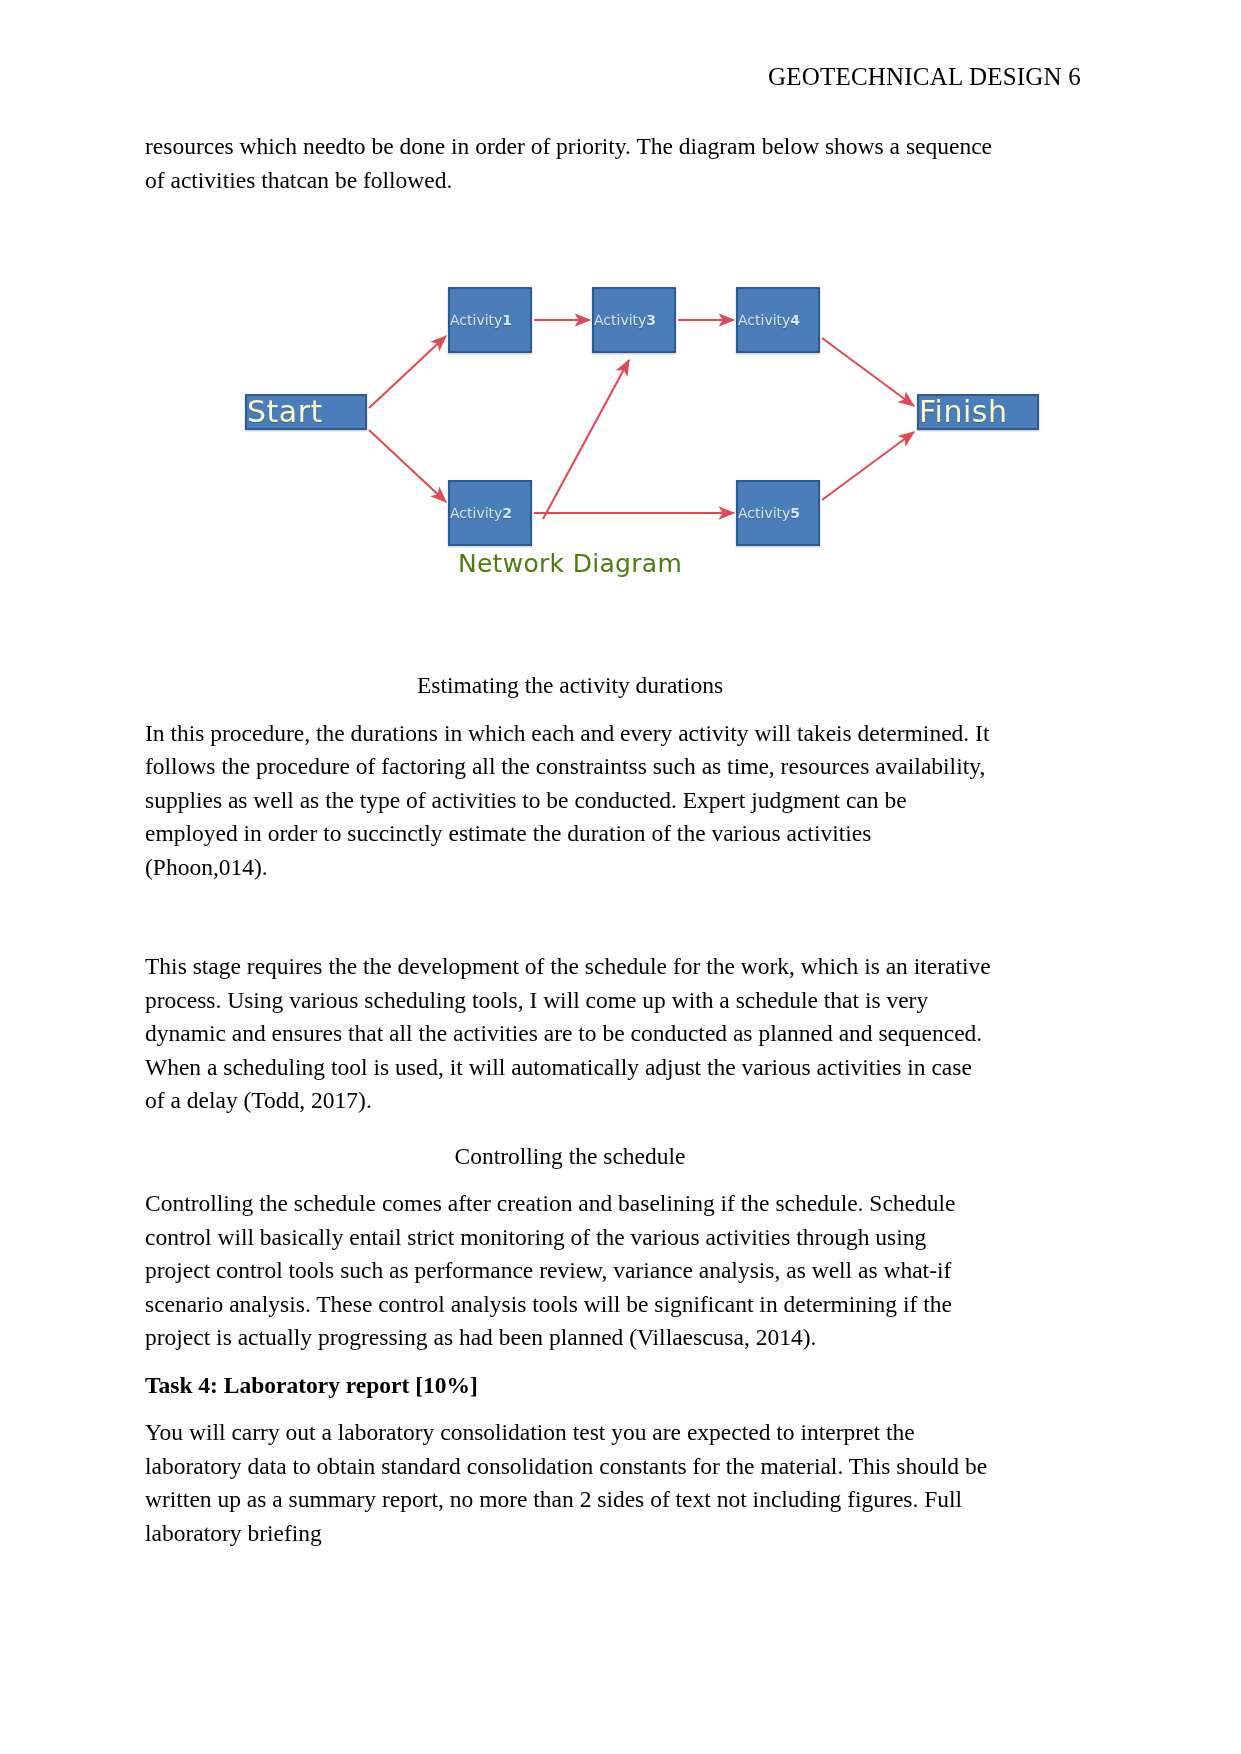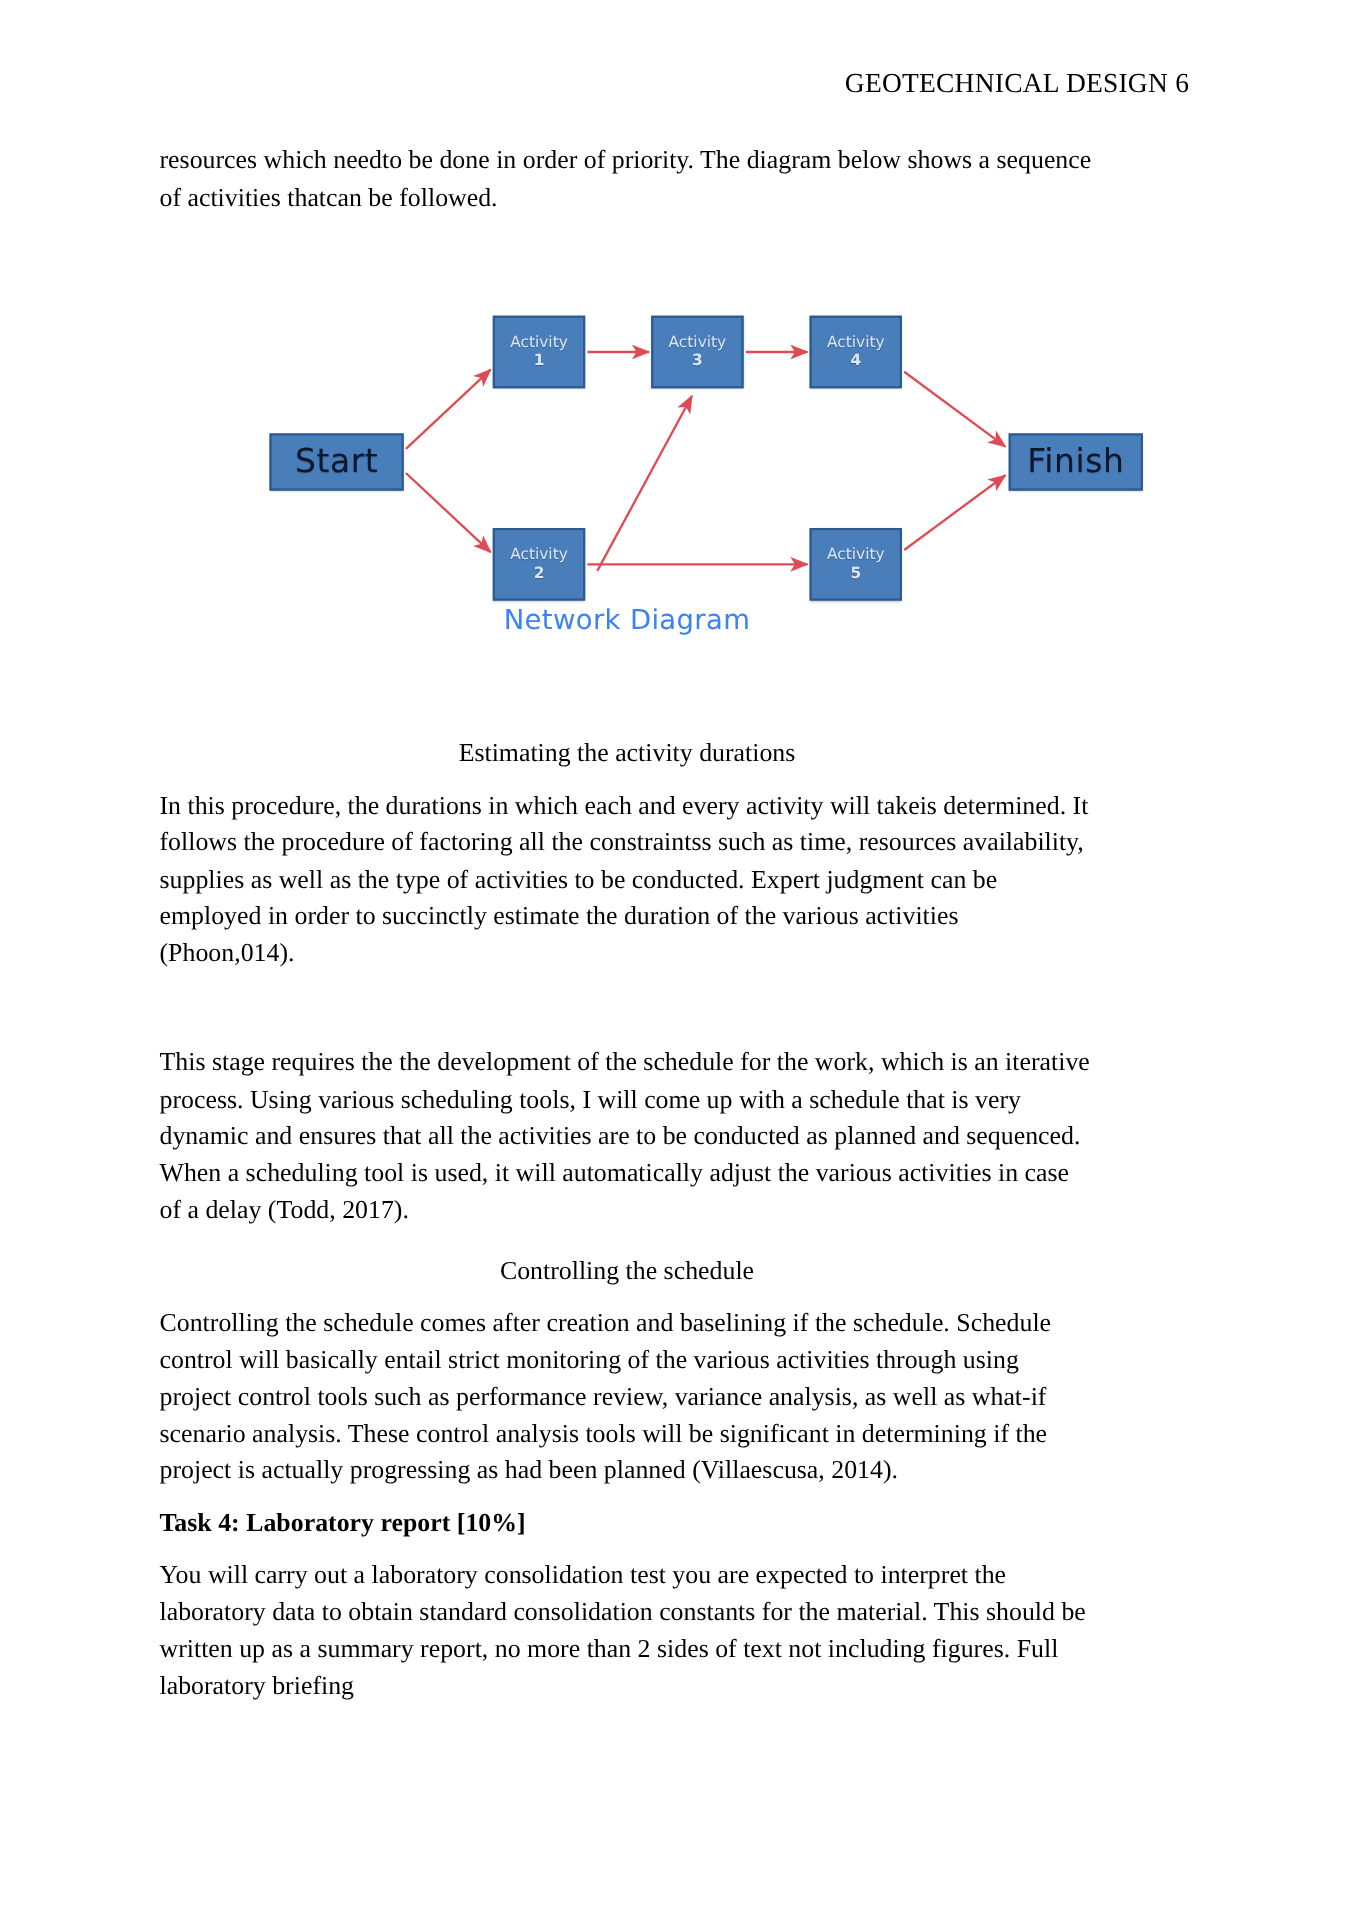--- a/index.html
+++ b/index.html
@@ -78,59 +78,58 @@
     width: 790px;
     height: 290px;
   }
   .node {
     position: absolute;
     box-sizing: border-box;
     background: #4a7ebb;
     border: 2px solid #2e5b8f;
     color: #dbe7f4;
     display: flex;
-    flex-direction: column;
+    flex-direction: row;
     align-items: center;
-    justify-content: center;
     font-family: "DejaVu Sans", "Liberation Sans", sans-serif;
     text-shadow: 0 1px 1px rgba(0,0,0,.25);
     box-shadow: 0 1px 2px rgba(0,0,0,.25);
     line-height: 1.2;
   }
   .node.activity {
     width: 84px;
     height: 66px;
     font-size: 14px;
   }
   .node.terminal {
     width: 122px;
-    height: 52px;
+    height: 36px;
     font-size: 30px;
-    color: #0f172a;
+    color: #fef9c3;
     letter-spacing: 0.5px;
   }
   .node .n-line2 { font-weight: bold; }
 
   .svg-edges {
     position: absolute;
     left: 0;
     top: 0;
     width: 790px;
     height: 290px;
     overflow: visible;
   }
   .fig-caption {
     position: absolute;
     left: 0;
     right: 0;
     top: 352px;
     text-align: center;
     font-family: "DejaVu Sans", "Liberation Sans", sans-serif;
     font-size: 25px;
-    color: #3b82f6;
+    color: #4d7c0f;
     letter-spacing: 0.3px;
   }
 </style>
 </head>
 <body>
 
 <div class="page">
 
   <div class="doc-header">GEOTECHNICAL DESIGN 6</div>
 

